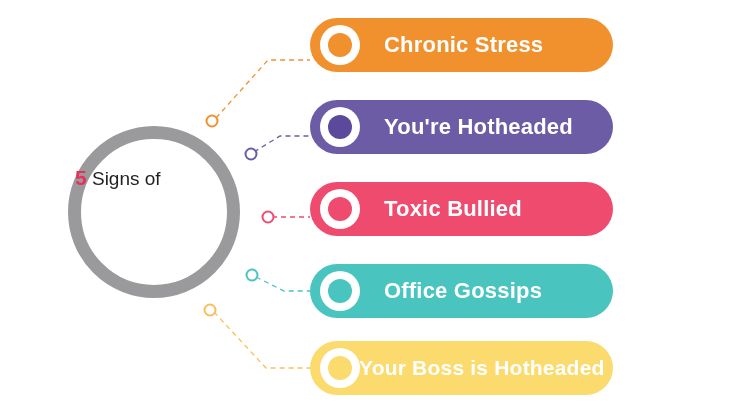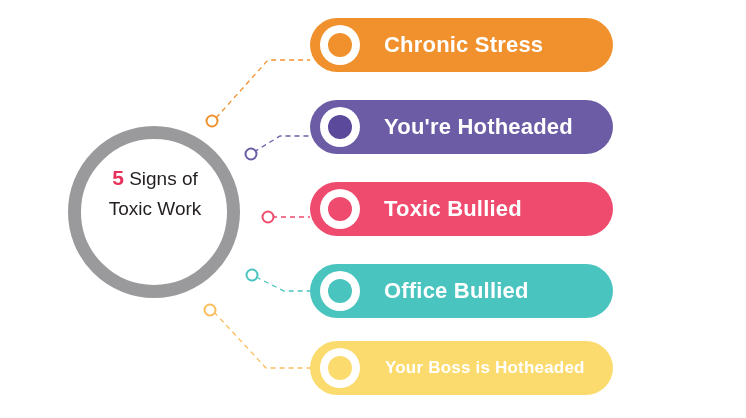--- a/index.html
+++ b/index.html
@@ -42,21 +42,21 @@
     height: 144px;
     border-radius: 50%;
     background: #ffffff;
     box-sizing: border-box;
   }
   .center-text {
     position: absolute;
     left: 75px;
     top: 163px;
     width: 160px;
-    text-align: center;
+    text-align: left;
     color: #231f20;
     font-size: 19px;
     line-height: 30px;
     font-family: "Liberation Sans", sans-serif;
   }
   .center-text .num {
     color: #e8305a;
     font-weight: bold;
     font-size: 21px;
   }
@@ -139,21 +139,20 @@
     <path d="M214,312 L266,368 L310,368" fill="none" stroke="#fbbd5a" stroke-width="1.3" stroke-dasharray="5,4"></path>
     <circle cx="210" cy="310" r="5.5" fill="#ffffff" stroke="#fbbd5a" stroke-width="2"></circle>
   </svg>
 
   <div class="center-ring"></div>
   <div class="center-ring-inner"></div>
   <div class="center-text">
     <div>
       <span class="num">5</span><span> Signs of</span>
     </div>
-    <div>Toxic Work</div>
   </div>
 
   <div class="row" style="top:18px;">
     <div class="pill" style="width:303px;background:#f0912d;"></div>
     <div class="dot-outer"></div>
     <div class="dot-inner" style="background:#f0912d;"></div>
     <div class="pill-label">Chronic Stress</div>
   </div>
 
   <div class="row" style="top:100px;">
@@ -167,23 +166,23 @@
     <div class="pill" style="width:303px;background:#ef4b6e;"></div>
     <div class="dot-outer"></div>
     <div class="dot-inner" style="background:#ef4b6e;"></div>
     <div class="pill-label">Toxic Bullied</div>
   </div>
 
   <div class="row" style="top:264px;">
     <div class="pill" style="width:303px;background:#4ac4bf;"></div>
     <div class="dot-outer"></div>
     <div class="dot-inner" style="background:#4ac4bf;"></div>
-    <div class="pill-label">Office Bullied</div>
+    <div class="pill-label">Office Gossips</div>
   </div>
 
   <div class="row" style="top:341px;">
     <div class="pill" style="width:303px;background:#fbdb6e;"></div>
     <div class="dot-outer"></div>
     <div class="dot-inner" style="background:#fbdb6e;"></div>
-    <div class="pill-label" style="left:75px;font-size:17px;">Your Boss is Hotheaded</div>
+    <div class="pill-label" style="left:49px;font-size:21px;">Your Boss is Hotheaded</div>
   </div>
 
 </div>
 
 </body></html>

